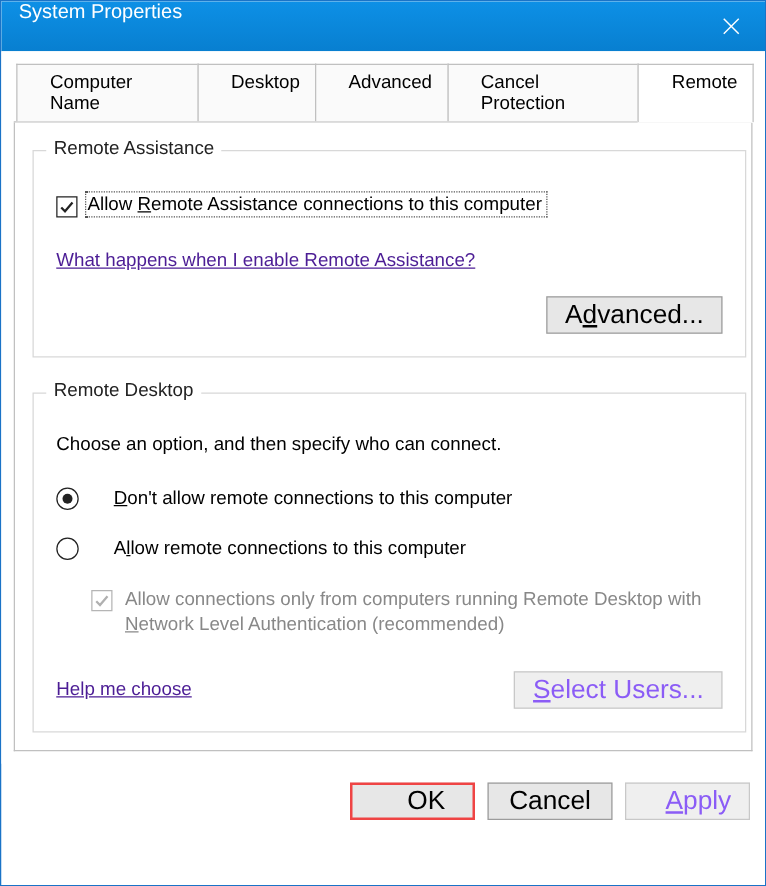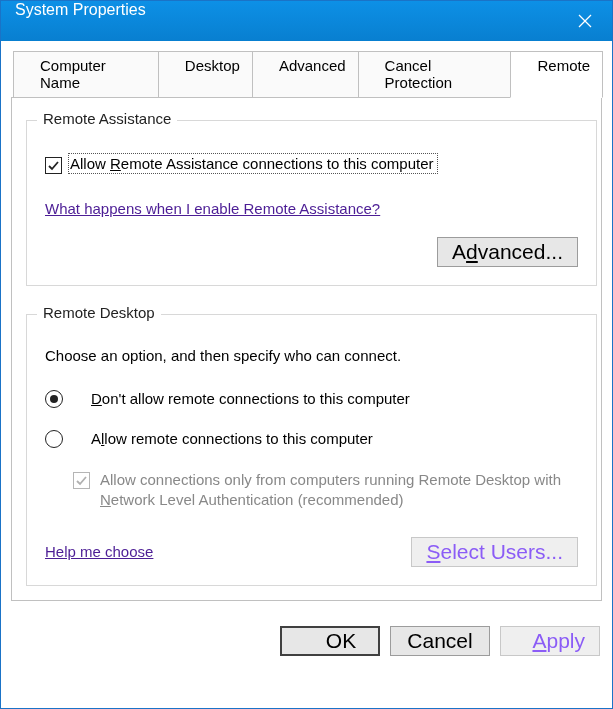--- a/index.html
+++ b/index.html
@@ -129,21 +129,21 @@
     padding: 0 14px;
     cursor: pointer;
   }
   .btn.disabled {
     color: #8b5cf6;
     border-color: #c8c8c8;
     background: #efefef;
     cursor: default;
   }
   .btn.default {
-    border: 2px solid #404040;
+    border: 2px solid #ef4444;
     background: #e7e7e7;
     padding-left: 36px;
   }
   
   .radio-row {
     display:flex;
     align-items:flex-start;
     gap:28px;
     margin-top: 18px;
   }

